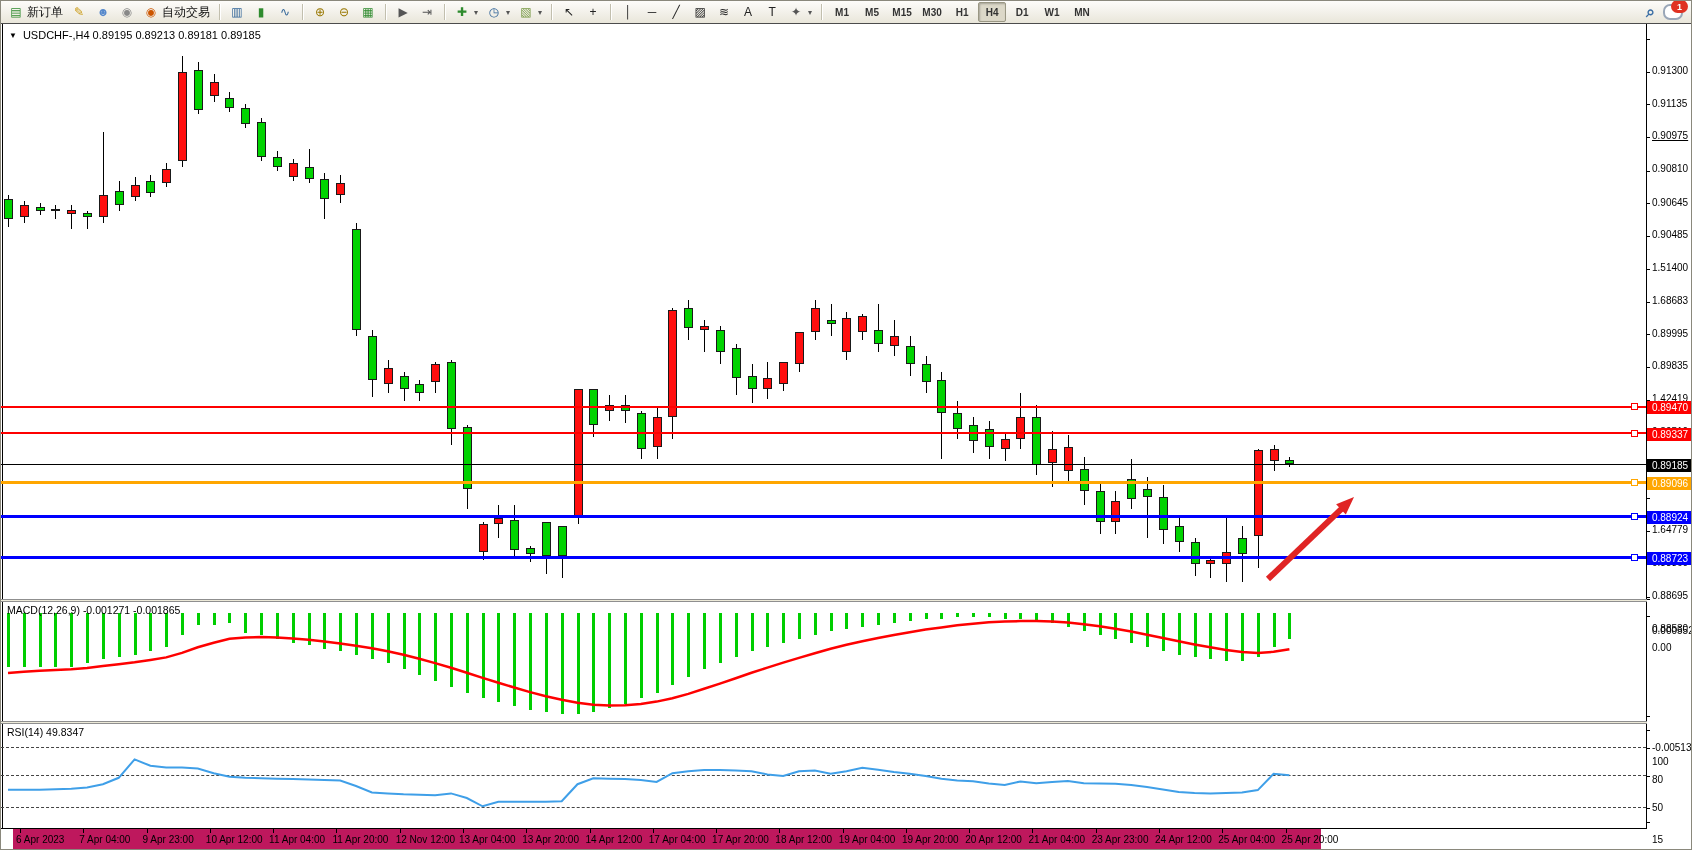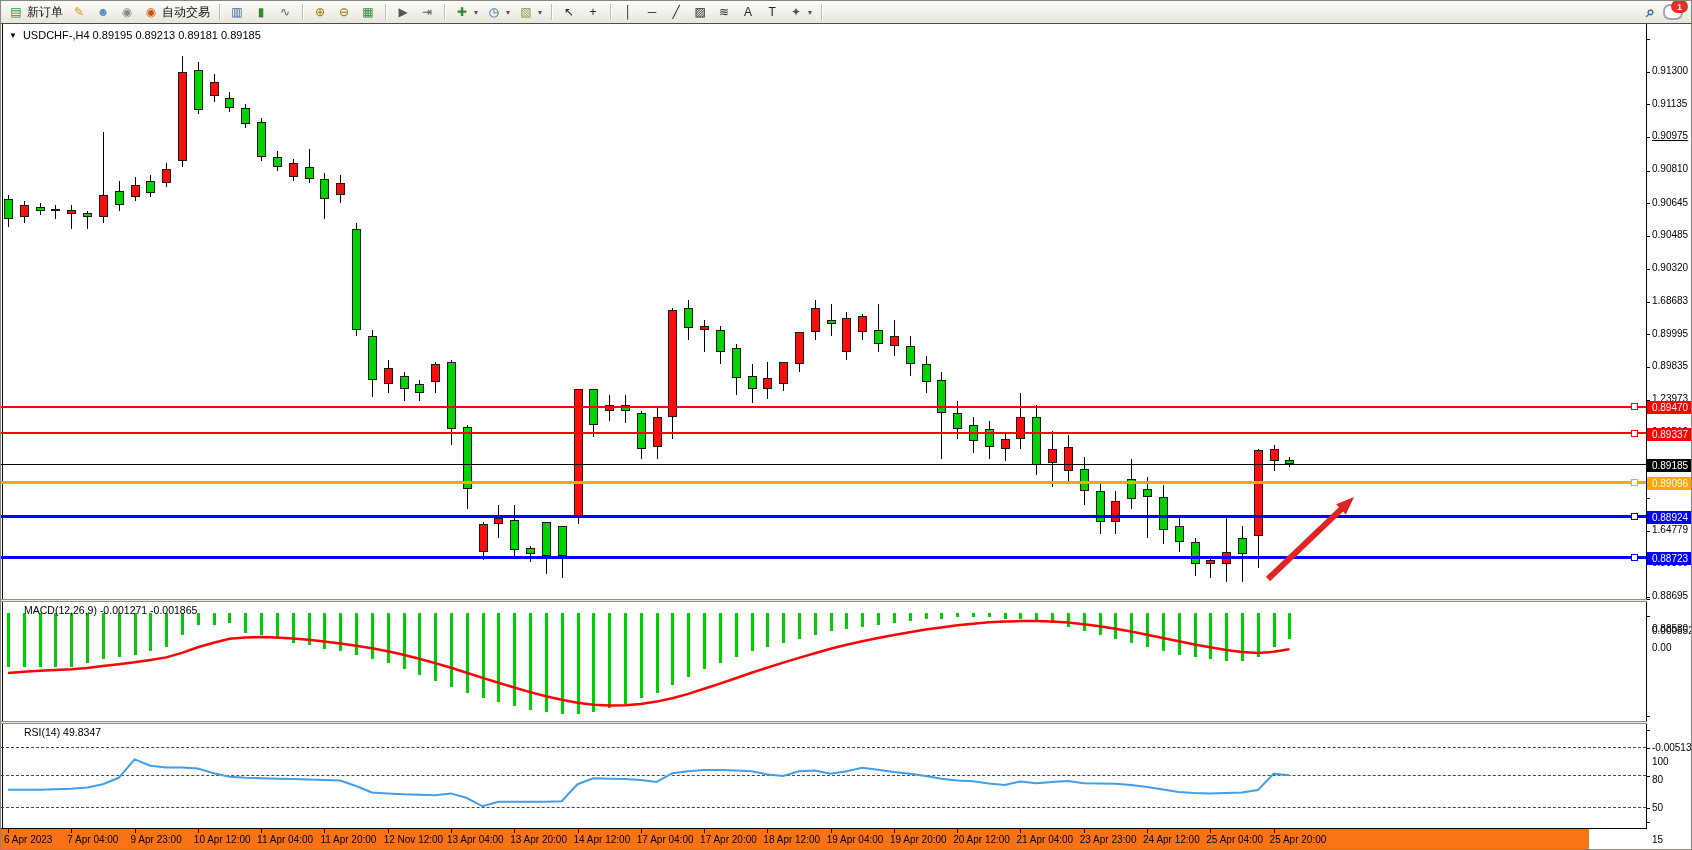--- a/index.html
+++ b/index.html
@@ -19,37 +19,37 @@
   #chat-badge{position:absolute;right:-7px;top:-6px;min-width:13px;height:13px;border-radius:7px;background:#e03222;color:#fff;font-size:9px;font-weight:bold;display:flex;align-items:center;justify-content:center;padding:0 2px;}
   
   #chart{position:absolute;left:0;top:22px;width:1692px;height:828px;background:#fff;}
   #chart-topline{position:absolute;left:0;top:0;width:1692px;height:1px;background:#4c4c4c;}
   .vborder{position:absolute;top:1px;width:1px;height:805px;background:#000;}
   #axis-border{left:1645px;} #left-border{left:1px;}
   #bottom-border{position:absolute;left:0;top:805px;width:1646px;height:1px;background:#000;}
   .pane-sep{position:absolute;left:0;width:1646px;height:3px;background:#ece9d8;border-top:1px solid #8f8f8f;border-bottom:1px solid #8f8f8f;box-sizing:border-box;}
   #info-line{position:absolute;left:8px;top:6px;font-size:11px;color:#000;display:flex;align-items:center;gap:6px;z-index:9;}
   #info-caret{font-size:8px;color:#000;}
-  .ind-label{position:absolute;left:23px;font-size:10.5px;color:#000;z-index:9;}
+  .ind-label{position:absolute;left:6px;font-size:10.5px;color:#000;z-index:9;}
   
   .abs{position:absolute;}
   .wick{position:absolute;width:1px;background:#000;z-index:2;}
   .body{position:absolute;width:9px;box-sizing:border-box;border:1px solid #1a1a1a;z-index:3;}
   .hline{position:absolute;left:0;width:1645px;z-index:4;}
   .hline-marker{position:absolute;width:7px;height:7px;background:#fff;box-sizing:border-box;z-index:5;}
   .macd-bar{position:absolute;width:3px;background:#00ce00;z-index:2;}
   .dash-line{position:absolute;left:0;width:1645px;height:0;border-top:1px dashed #444;z-index:2;}
   #overlay-svg{position:absolute;left:0;top:0;z-index:6;pointer-events:none;}
   
   #price-axis{position:absolute;left:1646px;top:1px;width:46px;height:845px;background:#fff;font-size:10px;color:#000;}
   .tick-label{position:absolute;left:5px;white-space:nowrap;margin-top:32px;}
   .tick-mark{position:absolute;left:0;width:3px;height:1px;background:#000;}
   .price-tag{position:absolute;left:0;width:46px;height:13px;color:#fff;font-size:10px;display:flex;align-items:center;justify-content:center;z-index:7;}
   
-  #time-axis{position:absolute;left:0;top:806px;width:1588px;height:22px;background:#f97316;}
+  #time-axis{position:absolute;left:12px;top:806px;width:1308px;height:22px;background:#be185d;}
   .time-tick{position:absolute;top:0;width:1px;height:4px;background:#000;}
   .time-label{position:absolute;top:5px;font-size:10px;color:#000;white-space:nowrap;}
 </style>
 </head>
 <body>
 <div id="app">
 
   <div id="toolbar">
       <div class="tb-group">
         <div class="tb-btn">
@@ -149,20 +149,31 @@
         </div>
         <div class="tb-btn">
           <span class="tb-ico" style="color: rgb(34, 34, 34);">T</span>
         </div>
         <div class="tb-btn">
           <span class="tb-ico" style="color: rgb(85, 85, 85);">✦</span>
           <span class="tb-caret">▾</span>
         </div>
       </div>
       <div class="tb-sep"></div>
+      <div class="tb-group">
+        <div class="tf-btn">M1</div>
+        <div class="tf-btn">M5</div>
+        <div class="tf-btn">M15</div>
+        <div class="tf-btn">M30</div>
+        <div class="tf-btn">H1</div>
+        <div class="tf-btn active">H4</div>
+        <div class="tf-btn">D1</div>
+        <div class="tf-btn">W1</div>
+        <div class="tf-btn">MN</div>
+      </div>
       <div id="tb-right">
         <span style="font-size: 16px; color: rgb(58, 110, 165); font-weight: bold;">⌕</span>
         <div id="chat-bubble">
           <div id="chat-badge">1</div>
         </div>
       </div>
     </div>
 
   <div id="chart">
     <div id="chart-topline"></div>
@@ -463,29 +474,29 @@
         <div class="tick-label" style="top: 41.9661px;">0.91135</div>
         <div class="tick-mark" style="top: 80.2242px;"></div>
         <div class="tick-label" style="top: 74.2242px; text-decoration: underline;">0.90975</div>
         <div class="tick-mark" style="top: 113.49px;"></div>
         <div class="tick-label" style="top: 107.49px;">0.90810</div>
         <div class="tick-mark" style="top: 146.756px;"></div>
         <div class="tick-label" style="top: 140.756px;">0.90645</div>
         <div class="tick-mark" style="top: 179.015px;"></div>
         <div class="tick-label" style="top: 173.015px;">0.90485</div>
         <div class="tick-mark" style="top: 212.281px;"></div>
-        <div class="tick-label" style="top: 206.281px;">0.90320</div>
+        <div class="tick-label" style="top: 206.281px;">1.51400</div>
         <div class="tick-mark" style="top: 244.539px;"></div>
         <div class="tick-label" style="top: 238.539px;">1.68683</div>
         <div class="tick-mark" style="top: 277.805px;"></div>
         <div class="tick-label" style="top: 271.805px;">0.89995</div>
         <div class="tick-mark" style="top: 310.063px;"></div>
         <div class="tick-label" style="top: 304.063px;">0.89835</div>
         <div class="tick-mark" style="top: 343.329px;"></div>
-        <div class="tick-label" style="top: 337.329px;">1.23973</div>
+        <div class="tick-label" style="top: 337.329px;">1.42419</div>
         <div class="tick-mark" style="top: 375.587px;"></div>
         <div class="tick-label" style="top: 369.587px;">0.89510</div>
         <div class="tick-mark" style="top: 474.377px;"></div>
         <div class="tick-label" style="top: 468.377px;">1.64779</div>
         <div class="tick-mark" style="top: 506.635px;"></div>
         <div class="tick-label" style="top: 500.635px;">0.88860</div>
         <div class="tick-mark" style="top: 539.902px;"></div>
         <div class="tick-label" style="top: 533.902px;">0.88695</div>
         <div class="tick-mark" style="top: 573.168px;"></div>
         <div class="tick-label" style="top: 567.168px;">0.88530</div>

